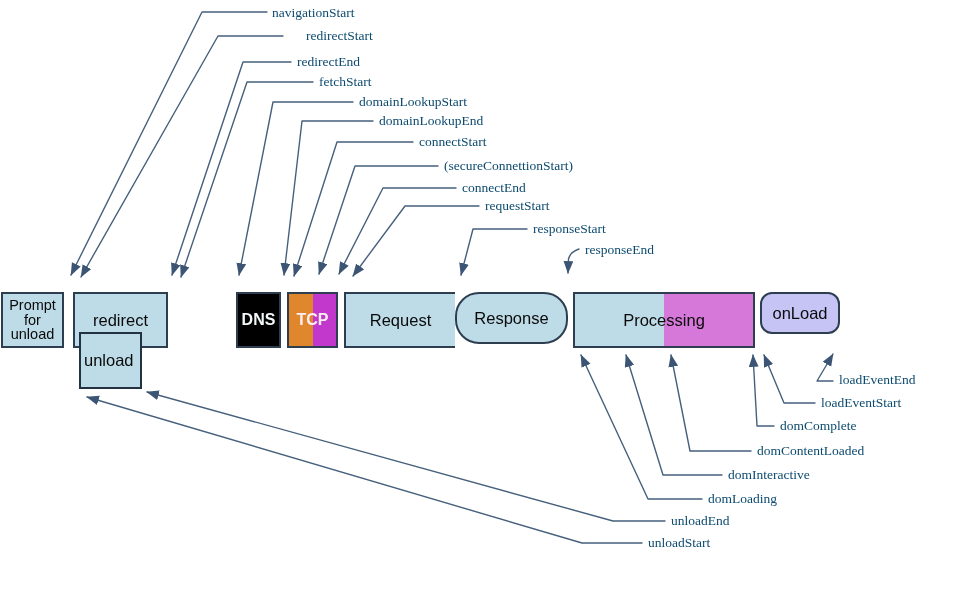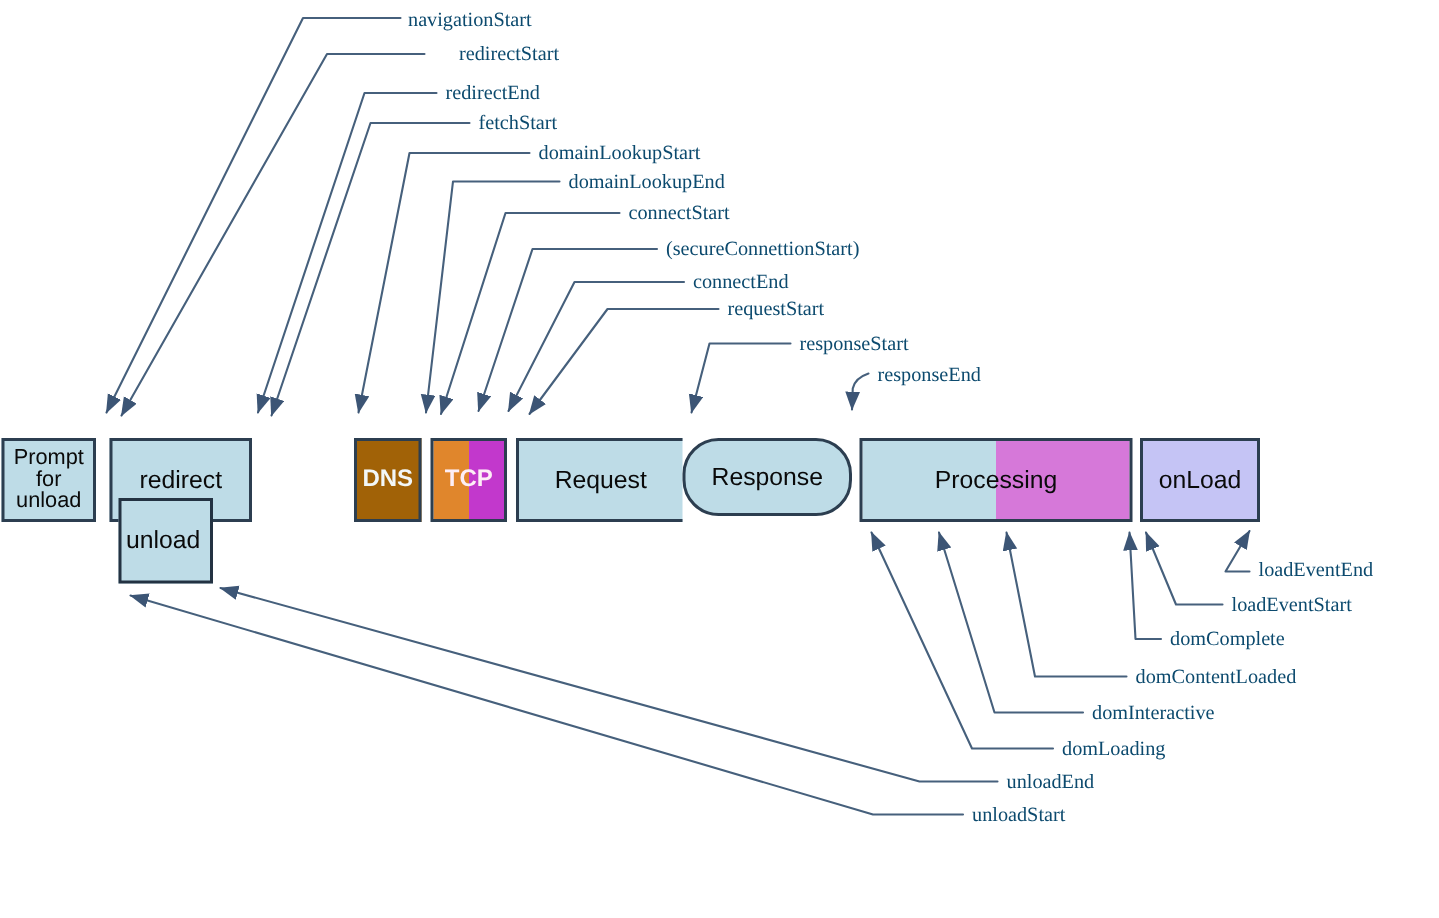--- a/index.html
+++ b/index.html
@@ -5,28 +5,28 @@
   html,body{margin:0;padding:0;background:#ffffff;}
   .canvas{position:relative;width:959px;height:612px;background:#ffffff;overflow:hidden;
           font-family:"Liberation Sans",sans-serif;}
   .lines{position:absolute;left:0;top:0;width:959px;height:612px;z-index:2;pointer-events:none;}
   .box{position:absolute;box-sizing:border-box;border:2px solid #2c3e50;background:#bedce7;
        display:flex;align-items:center;justify-content:center;text-align:center;
        font-size:16.5px;line-height:1.03;color:#0a0a0a;z-index:1;}
   .box.prompt{left:1px;top:292px;width:63px;height:56px;font-size:14.5px;}
   .box.redirect{left:73px;top:292px;width:95px;height:56px;}
   .box.appcache{left:177px;top:292px;width:51px;height:56px;font-size:15.5px;}
-  .box.dns{left:236px;top:292px;width:45px;height:56px;background:#a16207;color:#f2f7f7;font-weight:600;font-size:16px;}
+  .box.dns{left:236px;top:292px;width:45px;height:56px;background:#000000;color:#f2f7f7;font-weight:600;font-size:16px;}
   .box.tcp{left:287px;top:292px;width:51px;height:56px;
            background:linear-gradient(to right,#e0862c 0 51%,#c238cc 51%);color:#fdeef6;font-weight:600;font-size:16px;}
   .box.request{left:344px;top:292px;width:111px;height:56px;border-right:none;}
   .box.response{left:455px;top:292px;width:113px;height:52px;border-radius:24px;}
   .box.processing{left:573px;top:292px;width:182px;height:56px;
            background:linear-gradient(to right,#bedce7 0 50%,#d678d9 50%);}
-  .box.onload{left:760px;top:292px;width:80px;height:56px;background:#c5c4f5;}
+  .box.onload{left:760px;top:292px;width:80px;height:42px;background:#c5c4f5;border-radius:12px;}
   .box.unload{left:79px;top:332px;width:63px;height:57px;z-index:1;
            justify-content:flex-start;padding-left:3px;border-color:#233242;}
   .evt{position:absolute;font-family:"Liberation Serif",serif;font-size:13.5px;color:#0c4a6e;
        white-space:nowrap;z-index:3;}
 </style>
 </head>
 <body>
 
 <div class="canvas">
 

